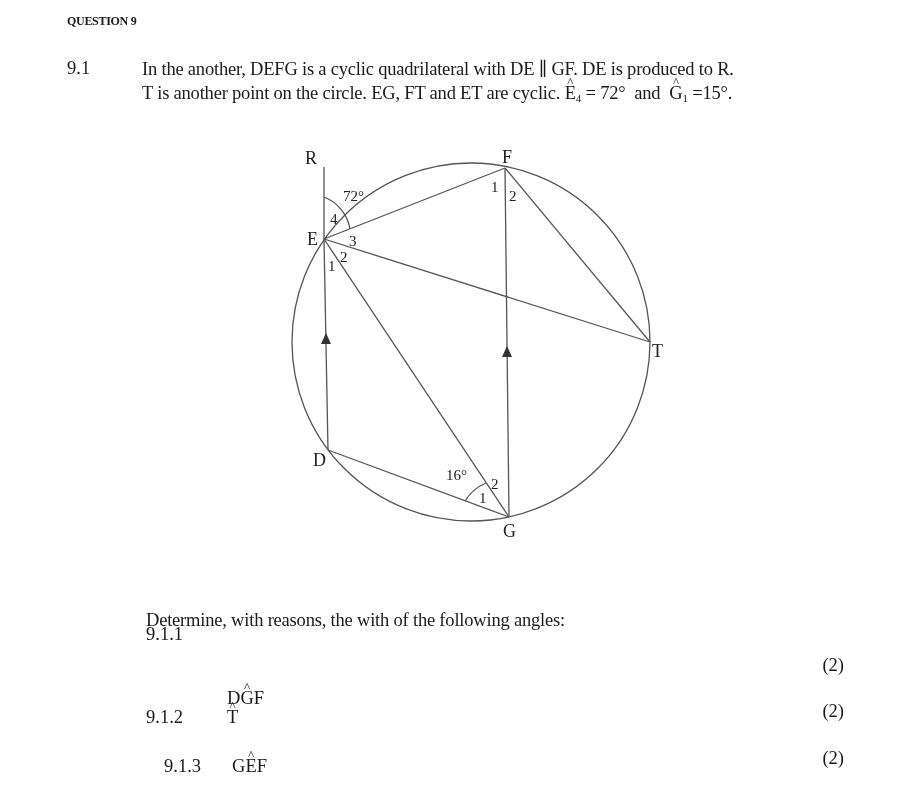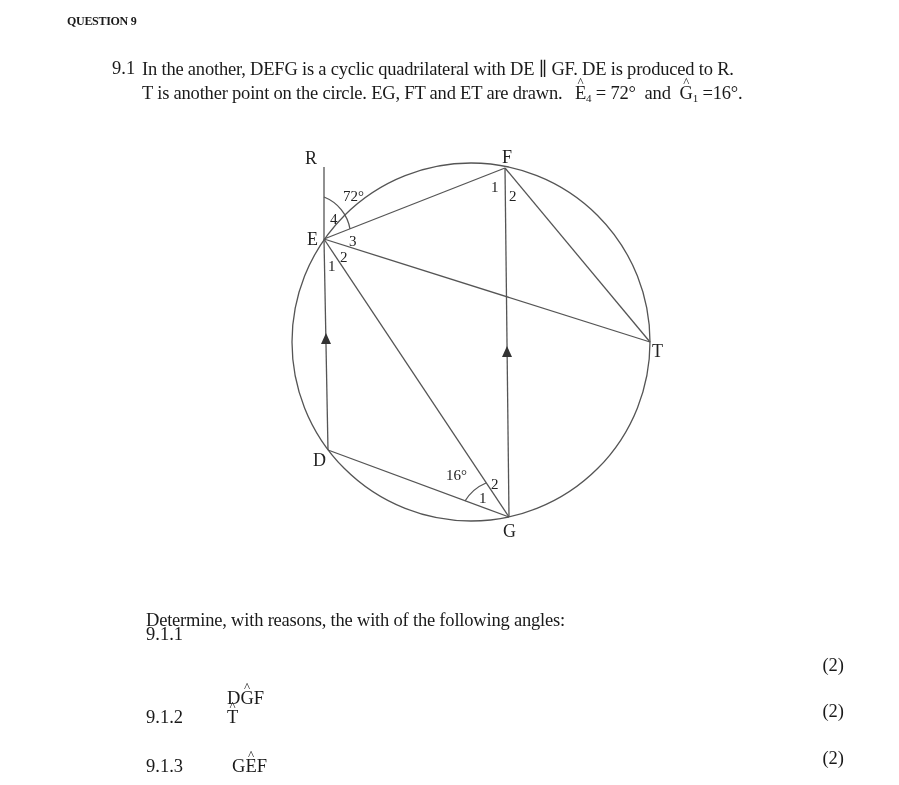--- a/index.html
+++ b/index.html
@@ -14,27 +14,27 @@
     sub { font-size: 11px; vertical-align: -3px; }
     .marks { font-size: 18.5px; right: 55px; }
     svg { position: absolute; left: 0; top: 0; }
     .lbl { font-family: "Liberation Serif", "DejaVu Serif", serif; fill: #222; }
   </style>
 </head>
 <body>
 
 <div class="abs qtitle">QUESTION 9</div>
 
-<div class="abs num" style="left:67px; top:58px;margin-left:45px;">9.1</div>
+<div class="abs num" style="left:67px; top:58px;">9.1</div>
 
 <div class="abs line" style="left:142px; top:58px;">In the another,  DEFG  is a cyclic quadrilateral with  DE ∥ GF.  DE  is produced to  R.</div>
 
 <div class="abs line" style="left:142px; top:83px;">
-  <span>T  is another point on the circle.  EG,  FT  and  ET  are drawn.</span>
-  <span style="margin-left:8px;"><span class="hat">E</span><sub>4</sub><span> = 72°</span></span><span style="white-space:pre;">  and  </span><span><span class="hat">G</span><sub>1</sub><span> =16°.</span></span>
+  <span>T  is another point on the circle.  EG,  FT  and  ET  are cyclic.</span>
+  <span style=""><span class="hat">E</span><sub>4</sub><span> = 72°</span></span><span style="white-space:pre;">  and  </span><span><span class="hat">G</span><sub>1</sub><span> =15°.</span></span>
 </div>
 
 <svg width="899" height="785" viewBox="0 0 899 785">
   <g stroke="#555" stroke-width="1.3" fill="none">
     <circle cx="471" cy="342" r="179"></circle>
     <line x1="324" y1="167" x2="324" y2="239"></line>
     <line x1="324" y1="239" x2="328" y2="450"></line>
     <line x1="324" y1="239" x2="505" y2="168"></line>
     <line x1="324" y1="239" x2="650" y2="342"></line>
     <line x1="324" y1="239" x2="509" y2="517"></line>
@@ -73,16 +73,16 @@
 
 <div>
   <div class="abs num" style="left:146px; top:624px;">9.1.1</div>
   <div class="abs num" style="left:227px; top:688px;"><span>D</span><span class="hat">G</span><span>F</span></div>
   <div class="abs marks" style="top:655px;">(2)</div>
 
   <div class="abs num" style="left:146px; top:707px;">9.1.2</div>
   <div class="abs num" style="left:227px; top:707px;"><span></span><span class="hat">T</span><span></span></div>
   <div class="abs marks" style="top:701px;">(2)</div>
 
-  <div class="abs num" style="left:146px; top:756px;">9.1.3</div>
+  <div class="abs num" style="left:164px; top:756px;">9.1.3</div>
   <div class="abs num" style="left:232px; top:756px;"><span>G</span><span class="hat">E</span><span>F</span></div>
   <div class="abs marks" style="top:748px;">(2)</div>
 </div>
 
 </body></html>

